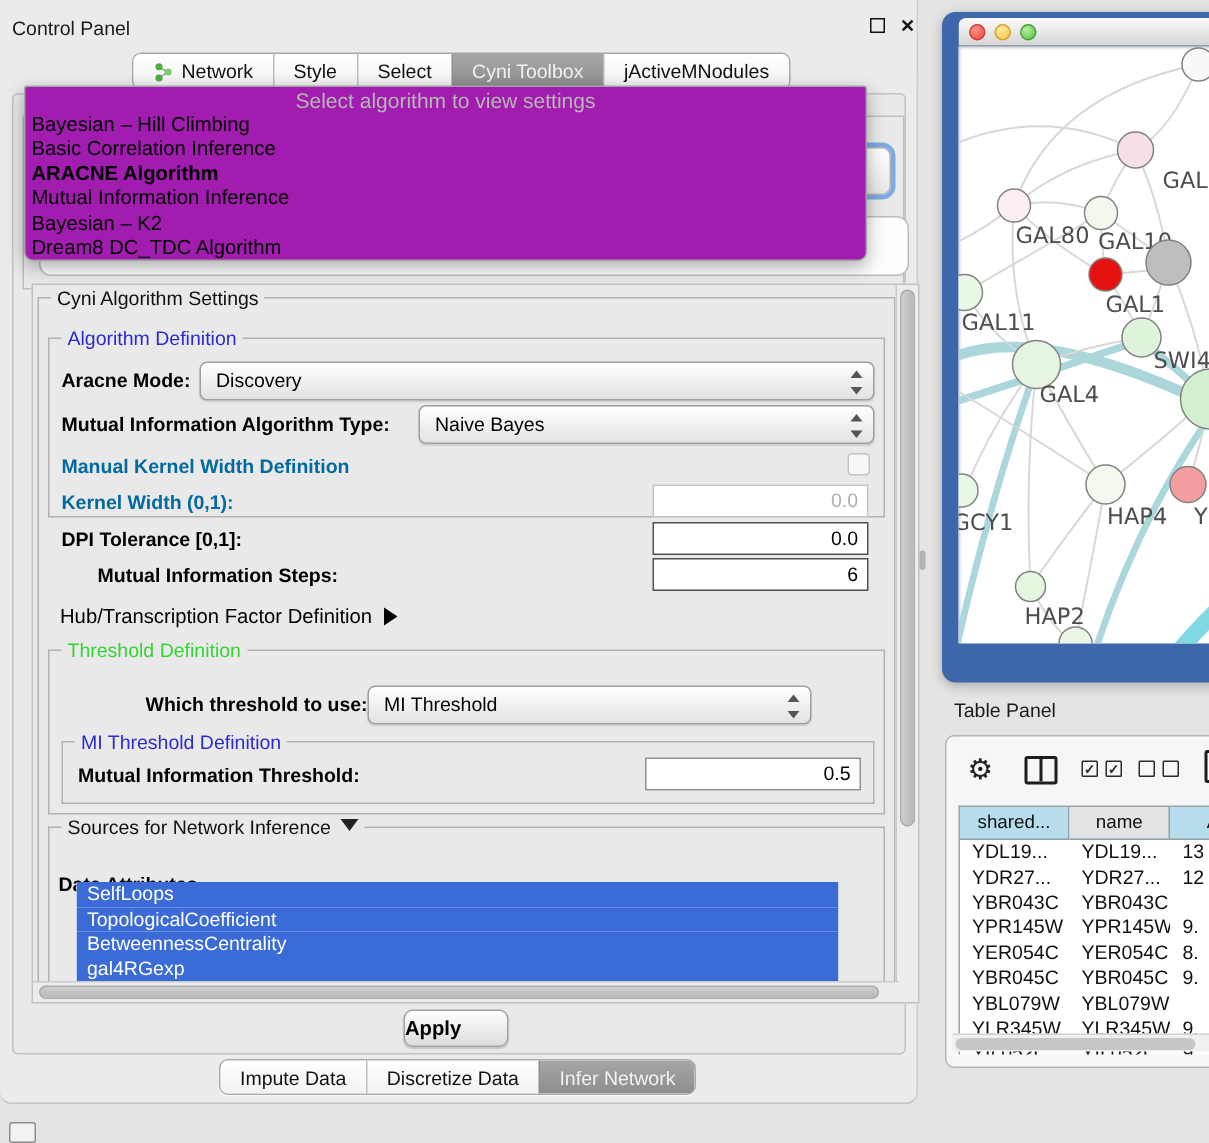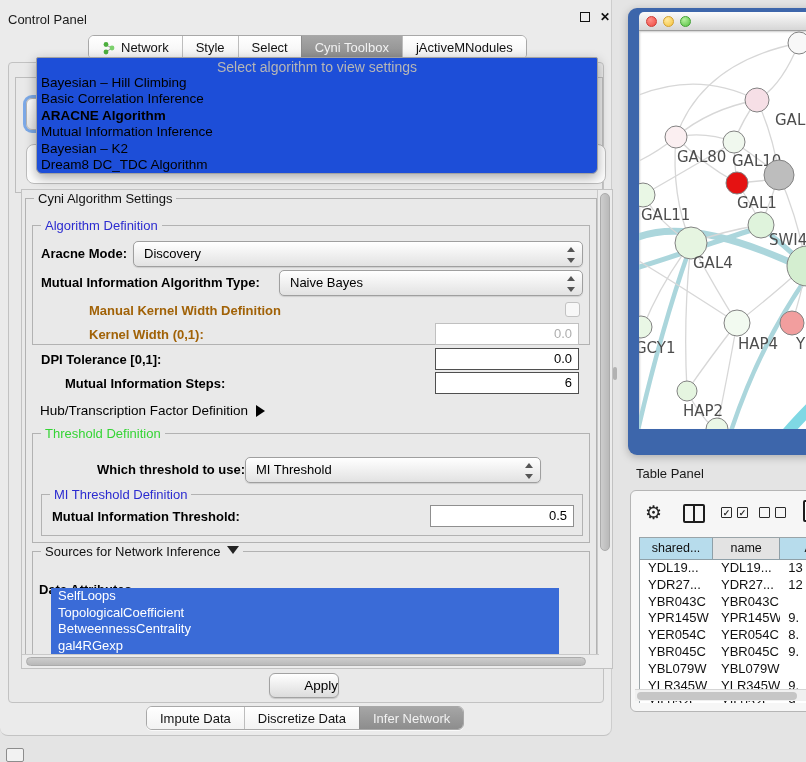--- a/index.html
+++ b/index.html
@@ -19,21 +19,21 @@
   
   .seg { display:flex; border:1px solid #a8a8a8; border-radius:6px; background:#fdfdfd; overflow:hidden; height:25px;
     box-shadow:0 1px 0 rgba(255,255,255,.7); }
   .seg .tab { display:flex; align-items:center; gap:5px; padding:0 13px; font-size:13px; color:#111;
     border-left:1px solid #bdbdbd; background:linear-gradient(#ffffff,#f2f2f2); white-space:nowrap; }
   .seg .tab:first-child { border-left:none; }
   .seg .tab.sel { background:linear-gradient(#a6a6a6,#8d8d8d); color:#f2f2f2; border-left-color:#8d8d8d; }
   .tabbar-top { left:88px; top:35px; }
 
   
-  .popup { left:36px; top:57px; width:562px; height:117px; background:#1d4ed8; border:1px solid #a2a2a2;
+  .popup { left:16px; top:57px; width:562px; height:117px; background:#a21caf; border:1px solid #a2a2a2;
     border-radius:2px 2px 6px 6px; box-shadow:0 4px 12px rgba(0,0,0,.32); z-index:40; }
   .popup-header { text-align:center; color:#b6b6b6; font-size:14px; height:16px; margin-top:1px; }
   .pp-item { font-size:13.5px; color:#000; height:16.4px; line-height:16.4px; padding-left:4px; }
   .pp-item.bold { font-weight:bold; }
 
   
   .inner-panel { left:8px; top:62px; width:596px; height:641px; background:#e9e9e9;
     border:1px solid #c2c2c2; border-radius:4px; }
 
   
@@ -48,21 +48,21 @@
   .vsb { right:0; top:0; width:15px; height:480px; background:#ececec; border-left:1px solid #c9c9c9; }
   .vsb .thumb { position:absolute; left:2px; top:3px; width:10px; height:358px; background:linear-gradient(90deg,#cdcdcd,#b9b9b9); border-radius:6px; border:1px solid #ababab; }
   .hsb { left:0; bottom:0; width:577px; height:14px; background:#ececec; border-top:1px solid #c9c9c9; }
   .hsb .thumb { position:absolute; left:4px; top:2px; width:560px; height:9px; background:linear-gradient(#cdcdcd,#b9b9b9); border-radius:5px; border:1px solid #ababab; }
 
   .grp { border:1px solid #b2b2b2; position:absolute; }
   .legend { position:absolute; top:-8px; left:8px; background:#e9e9e9; padding:0 4px; font-size:13px; color:#111; white-space:nowrap; }
   .legend.blue { color:#2b2bd0; } .legend.green { color:#35d435; }
 
   .lbl { position:absolute; font-size:13px; font-weight:bold; color:#000; white-space:nowrap; }
-  .lbl.dis { color:#a16207;margin-left:48px; }
+  .lbl.dis { color:#0369a1; }
 
   .combo { position:absolute; height:26px; border:1px solid #9f9f9f; border-radius:5px;
     background:linear-gradient(#ffffff,#e2e2e2); font-size:13px; color:#000; line-height:24px; padding-left:10px;
     box-shadow:0 1px 1px rgba(0,0,0,.12); }
   .stepper { position:absolute; right:6px; top:5px; width:9px; height:16px; }
   .stepper:before { content:""; position:absolute; top:0; left:0; border:4.5px solid transparent; border-bottom:5px solid #555; border-top:none; }
   .stepper:after { content:""; position:absolute; bottom:0; left:0; border:4.5px solid transparent; border-top:5px solid #555; border-bottom:none; }
 
   .field { position:absolute; width:144px; height:22px; background:#ffffff; border:1.5px solid #4f4f4f;
     font-size:13px; color:#000; text-align:right; line-height:19px; padding-right:6px; }
@@ -72,22 +72,22 @@
   .checkbox { position:absolute; width:15px; height:15px; border:1px solid #c2c2c2; border-radius:3px; background:#f7f7f7; }
 
   .hub-row { position:absolute; font-size:13.5px; color:#000; }
   .tri-right { display:inline-block; width:0; height:0; border:6px solid transparent; border-left:9px solid #000; margin-left:8px; vertical-align:-2px; }
   .tri-down-s { display:inline-block; width:0; height:0; border:6px solid transparent; border-top:8px solid #222; margin-left:6px; vertical-align:-4px; }
 
   .attr-list { position:absolute; left:18px; top:36px; width:508px; height:68px; background:#fff; overflow:hidden; }
   .attr-item { height:16.5px; line-height:16.5px; background:#3a6bd7; color:#fff; font-size:13px; padding-left:7px; }
 
   .apply-btn { left:269px; top:673px; width:70px; height:25px; border:1px solid #a2a2a2; border-radius:6px;
-    background:linear-gradient(#ffffff,#dcdcdc); font-size:13.5px; color:#000; text-align:right; line-height:23px;
-    box-shadow:0 1px 1px rgba(0,0,0,.15); }
+    background:linear-gradient(#ffffff,#dcdcdc); font-size:13.5px; color:#000; text-align:left; line-height:23px;
+    box-shadow:0 1px 1px rgba(0,0,0,.15);font-weight:bold; }
   .tabbar-bottom { left:146px; top:706px; height:24px; }
 
   
   .net-window { left:628px; top:8px; width:190px; height:447px; background:#3d66ab; border-radius:9px 0 0 9px;
     box-shadow:0 2px 8px rgba(0,0,0,.25); }
   .net-titlebar { left:11px; top:4px; width:179px; height:19px; border-radius:5px 0 0 0;
     background:linear-gradient(#fbfbfb,#d6d6d6); border-bottom:1px solid #9e9e9e; }
   .tl { position:absolute; top:4px; width:11px; height:11px; border-radius:50%; }
   .tl.red { left:7px; background:radial-gradient(circle at 35% 30%, #ff8f88, #ee4b42); border:1px solid #ce3a34; }
   .tl.yellow { left:24px; background:radial-gradient(circle at 35% 30%, #ffe9a0, #f5c33c); border:1px solid #d3a02f; }

